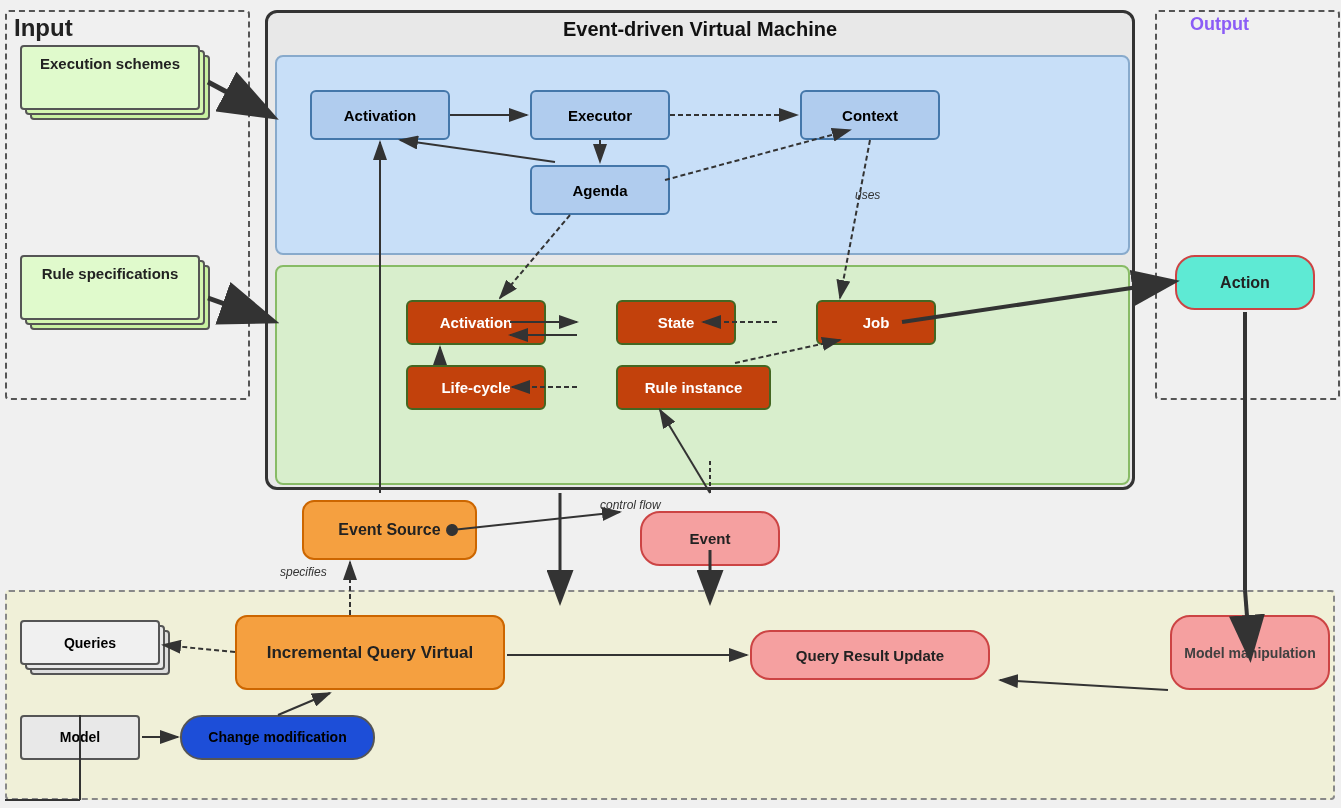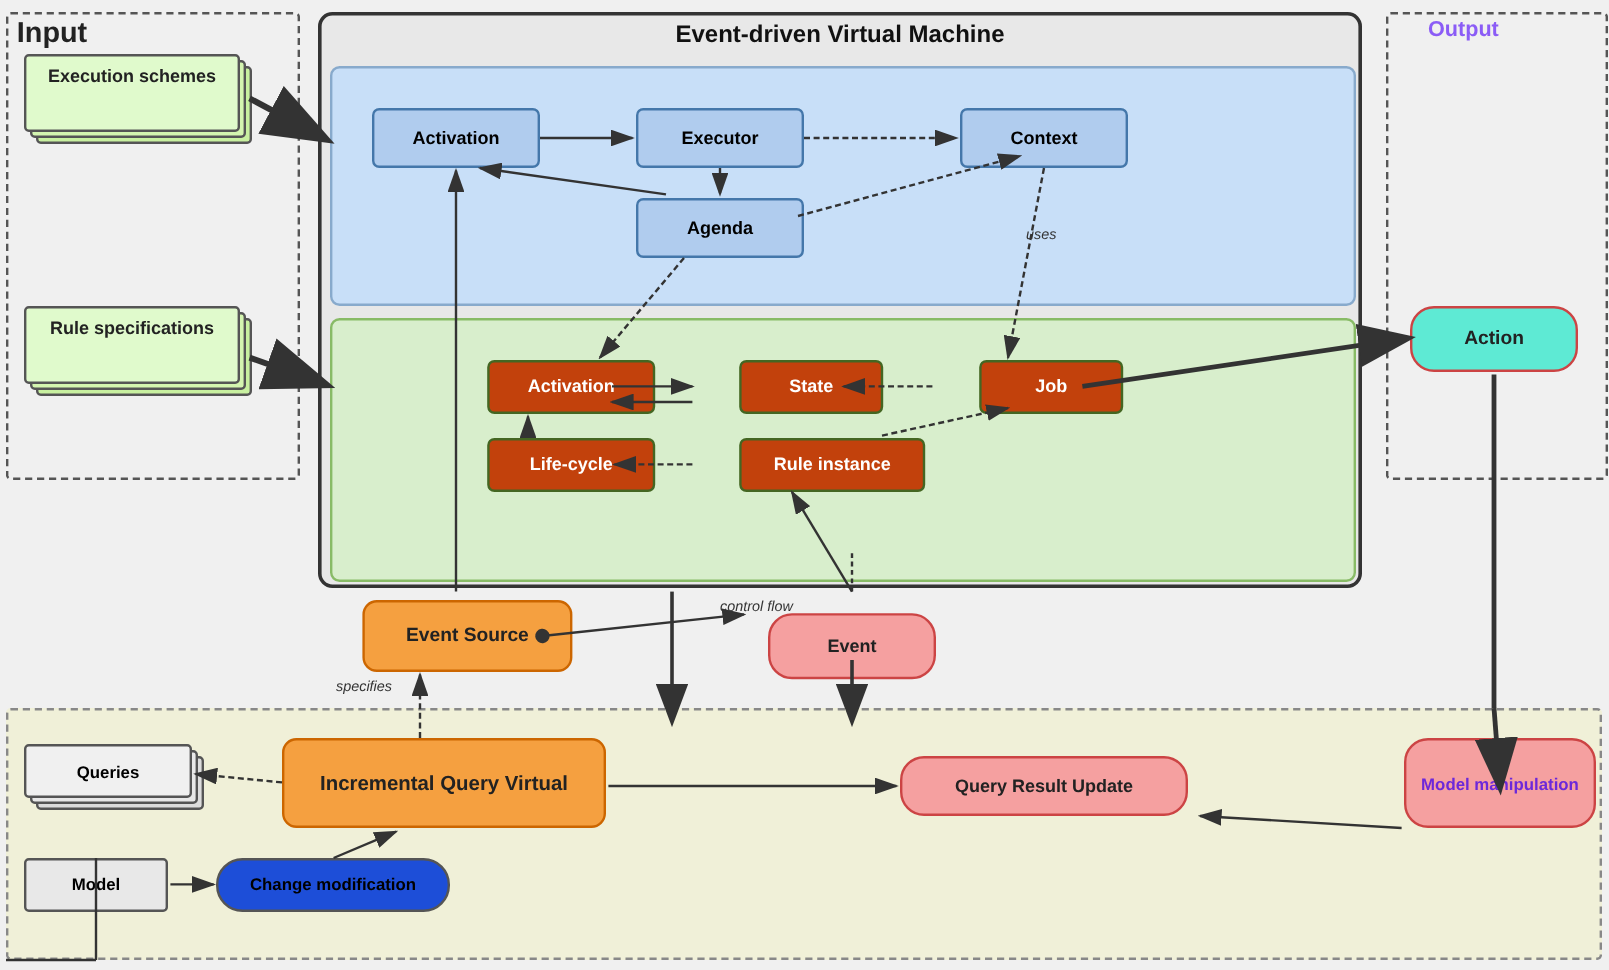--- a/index.html
+++ b/index.html
@@ -366,21 +366,21 @@
 
   <div class="change-mod-box">
     <span>Change modification</span>
   </div>
 
   <div class="comp-box pink-box qru-box">
     <span style="color:#222;font-weight:bold;">Query Result Update</span>
   </div>
 
   <div class="comp-box pink-box model-manip-box">
-    <span style="color:#6d28d9;font-weight:bold;text-align:center;">Model manipulation</span>
+    <span style="color:#404040;font-weight:bold;text-align:center;">Model manipulation</span>
   </div>
 
   <div class="arrow-label" style="top:498px; left:600px;">control flow</div>
   <div class="arrow-label" style="top:565px; left:280px;">specifies</div>
   <div class="arrow-label" style="top: 188px; left: 855px; font-style: italic;">uses</div>
 
   <svg class="arrows-svg" xmlns="http://www.w3.org/2000/svg">
     <defs>
 
       <marker id="arrow-solid" markerWidth="10" markerHeight="7" refX="9" refY="3.5" orient="auto">

